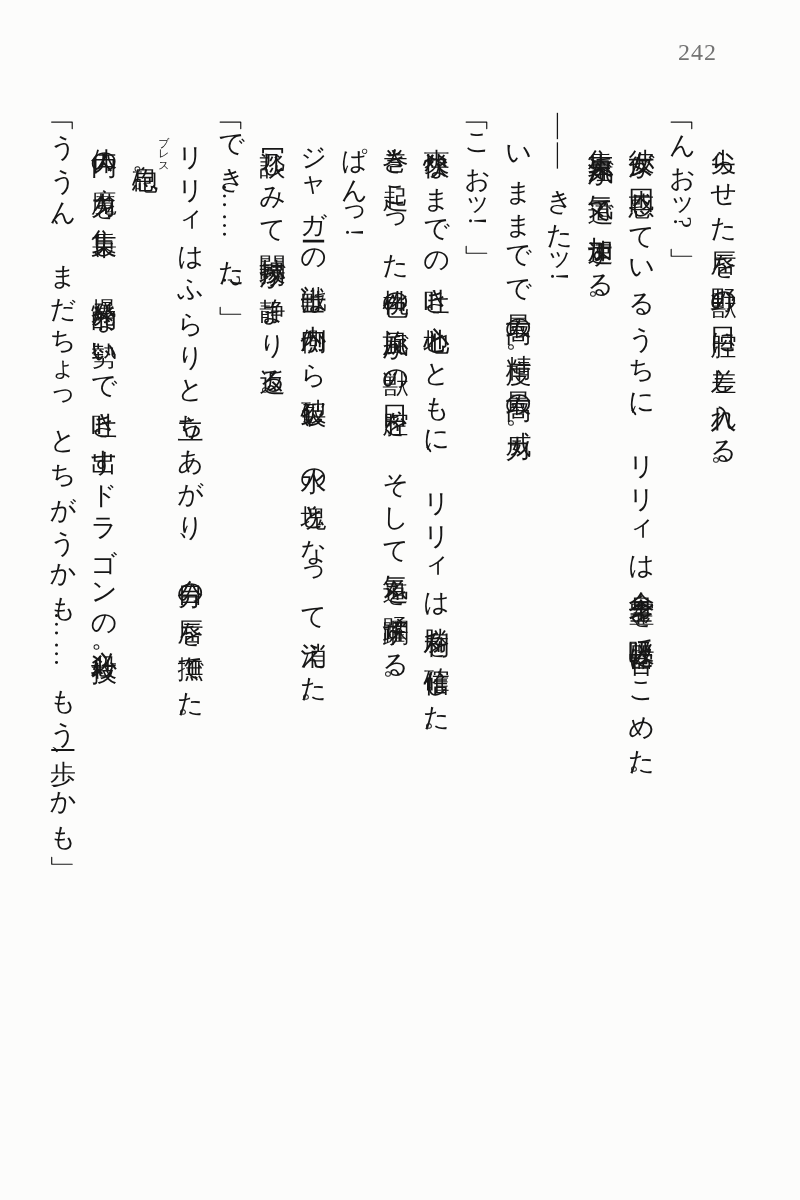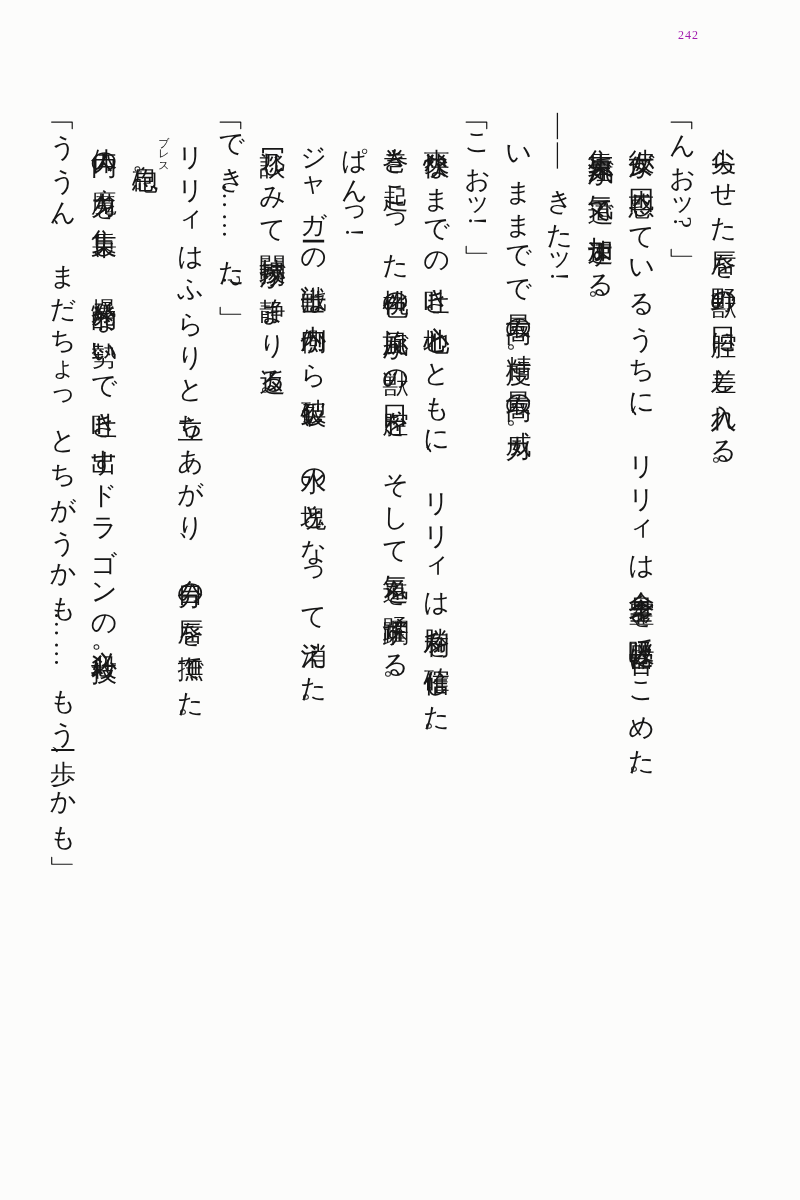--- a/index.html
+++ b/index.html
@@ -15,25 +15,25 @@
   .page {
     position: relative;
     width: 800px;
     height: 1200px;
     background: #fcfcfb;
     overflow: hidden;
     color: #181818;
   }
   .page-number {
     position: absolute;
-    top: 28px;
+    top: 39px;
     left: 678px;
-    font-size: 12px;
+    font-size: 24px;
     letter-spacing: 1px;
-    color: #a21caf;
+    color: #737373;
   }
   .text-block {
     position: absolute;
     top: 113px;
     right: 56px;
     height: 940px;
     writing-mode: vertical-rl;
     text-orientation: mixed;
     font-size: 26px;
     line-height: 41px;        

